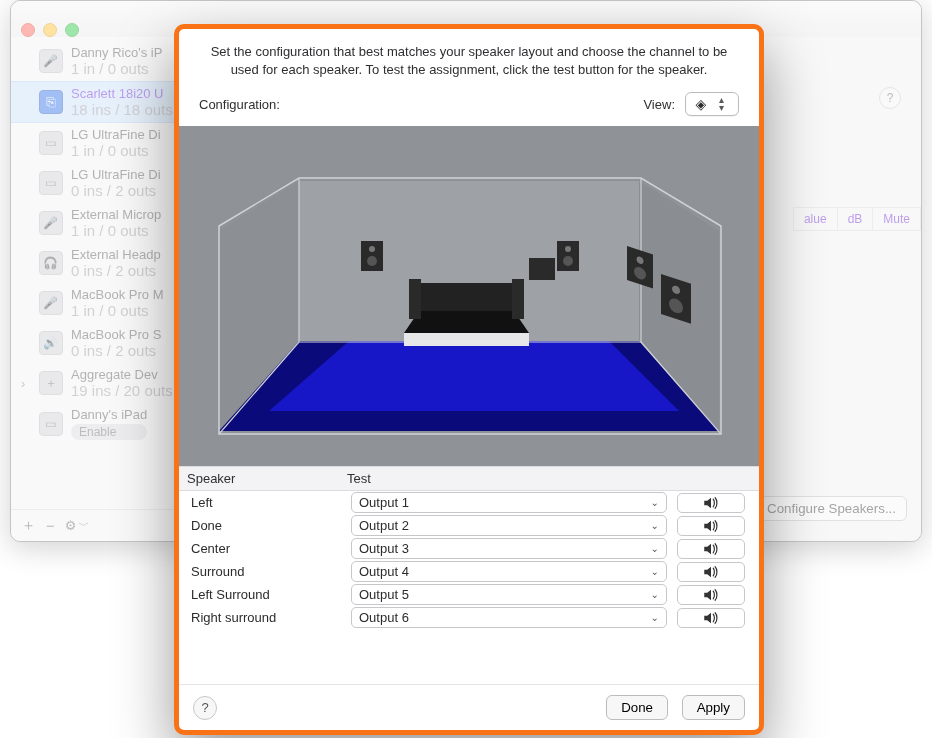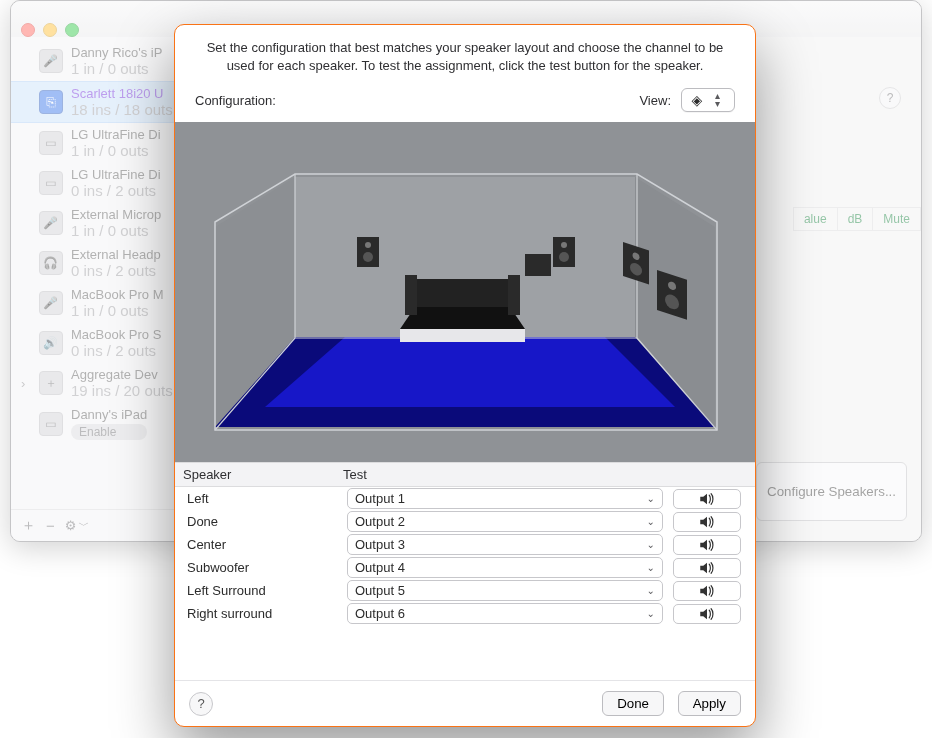--- a/index.html
+++ b/index.html
@@ -25,29 +25,29 @@
   .dev-text{display:flex;flex-direction:column;overflow:hidden}
   .dev-title{font-size:13px;color:#555;white-space:nowrap;overflow:hidden;text-overflow:ellipsis}
   .dev-item.selected .dev-title{color:#6d28d9}
   .dev-sub{font-size:15px;color:#9a9a9e}
   .pill{display:inline-block;font-size:12px;padding:1px 8px;border-radius:10px;background:#d8d8db;color:#6c6c70;margin-top:2px}
   .sidebar-footer{display:flex;align-items:center;gap:10px;padding:6px 10px;border-top:1px solid #d7d7d9;color:#6a6a6d;font-size:15px}
   .sidebar-footer span{cursor:default}
   .gear{font-size:13px;display:inline-flex;align-items:center;gap:2px}
   
   .right-panel{flex:1;position:relative;background:#efefef}
-  .right-headers{position:absolute;top:170px;right:0;display:flex;gap:0;color:#15803d;font-size:12px}
+  .right-headers{position:absolute;top:170px;right:0;display:flex;gap:0;color:#6d28d9;font-size:12px}
   .right-headers div{padding:4px 10px;border-top:1px solid #d7d7d9;border-bottom:1px solid #d7d7d9;border-left:1px solid #d7d7d9}
   .right-headers div:last-child{border-right:1px solid #d7d7d9}
-  .cfg-btn{position:absolute;right:14px;bottom:20px;padding:21px 10px;border:1px solid #bcbcc0;border-radius:6px;background:#f7f7f8;color:#333}
+  .cfg-btn{position:absolute;right:14px;bottom:20px;padding:4px 10px;border:1px solid #bcbcc0;border-radius:6px;background:#f7f7f8;color:#333}
 
   
   .scrim{position:absolute;inset:0;background:rgba(255,255,255,.55)}
   
-  .sheet{position:absolute;left:174px;top:24px;width:580px;height:701px;background:#fff;border:1px solid #f97316;border-radius:10px;box-shadow:0 25px 60px rgba(0,0,0,.4);display:flex;flex-direction:column;overflow:hidden}
+  .sheet{position:absolute;left:174px;top:24px;width:580px;height:701px;background:#fff;border:5px solid #f97316;border-radius:10px;box-shadow:0 25px 60px rgba(0,0,0,.4);display:flex;flex-direction:column;overflow:hidden}
   .sheet .desc{padding:14px 26px 12px;text-align:center;color:#2f2f32;line-height:1.35}
   .sheet-row{display:flex;align-items:center;justify-content:space-between;padding:2px 20px 10px}
   .lbl{font-size:13px;color:#2f2f32}
   .popup{display:inline-flex;align-items:center;gap:8px;border:1px solid #bcbcc0;border-radius:6px;background:#fff;padding:3px 6px 3px 10px;box-shadow:0 1px 0 rgba(0,0,0,.04)}
   .popup .arrows{display:inline-block;width:14px;text-align:center;line-height:8px;color:#5a5a5e}
   .popup .arrows::before{content:"\25B4";display:block;font-size:10px}
   .popup .arrows::after{content:"\25BE";display:block;font-size:10px}
   .cfg-popup{min-width:130px}
   .view-popup{min-width:36px;justify-content:center;padding:3px 8px 3px 8px}
   .view-popup .cube{font-size:14px}
@@ -290,21 +290,21 @@
               <span class="chev">⌄</span>
             </div>
             <div class="test-btn">
               <svg viewBox="0 0 24 18">
                 <path d="M3 6h4l5-4v14l-5-4H3z" fill="#333"></path>
                 <path d="M15 4c2 2 2 8 0 10M17.5 2c3.2 3.2 3.2 10.8 0 14" fill="none" stroke="#333" stroke-width="1.6" stroke-linecap="round"></path>
               </svg>
             </div>
           </div>
           <div class="tbl-row">
-            <div>Subwoofer</div>
+            <div>Surround</div>
             <div class="sel">
               <span>Output 4</span>
               <span class="chev">⌄</span>
             </div>
             <div class="test-btn">
               <svg viewBox="0 0 24 18">
                 <path d="M3 6h4l5-4v14l-5-4H3z" fill="#333"></path>
                 <path d="M15 4c2 2 2 8 0 10M17.5 2c3.2 3.2 3.2 10.8 0 14" fill="none" stroke="#333" stroke-width="1.6" stroke-linecap="round"></path>
               </svg>
             </div>

